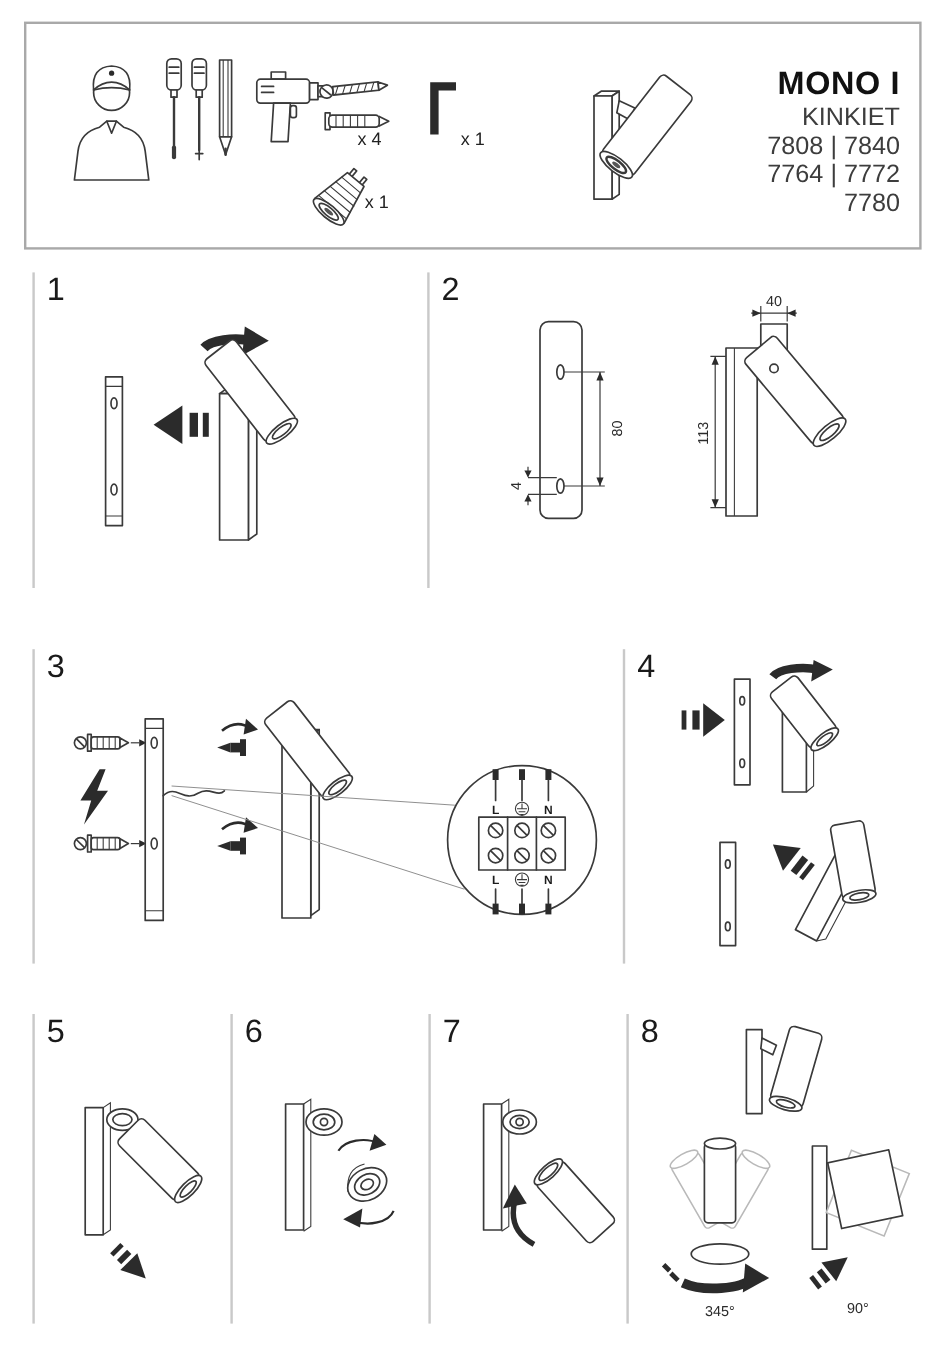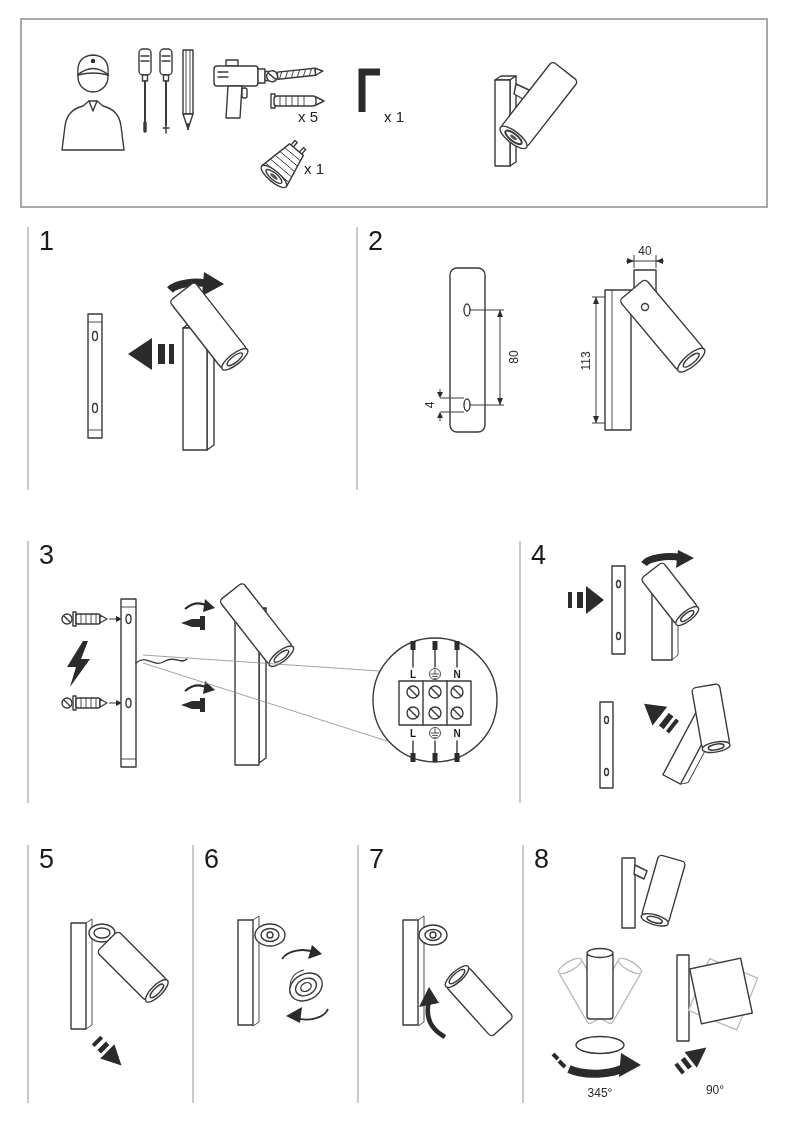--- a/index.html
+++ b/index.html
@@ -76,21 +76,21 @@
         <path class="ln" d="M5,9 L11,15"></path>
         <rect class="wh" x="13.5" y="8.5" width="38" height="7"></rect>
         <path class="thin" d="M18,8.5 L15,15.5 M24,8.5 L21,15.5 M30,8.5 L27,15.5 M36,8.5 L33,15.5 M42,8.5 L39,15.5 M48,8.5 L45,15.5"></path>
         <polygon class="wh" points="51.5,8.5 59,12 51.5,15.5"></polygon>
       </g>
       <rect class="wh" x="7" y="32" width="4" height="14"></rect>
       <rect class="wh" x="10" y="34" width="42" height="10" rx="3"></rect>
       <path class="thin" d="M16,34 V44 M22,34 V44 M28,34 V44 M34,34 V44 M40,34 V44"></path>
       <path class="ln" d="M52,35 L60,39 L52,43"></path>
     </svg>
-    <span class="qty" style="left:276px;top:88px">x 5</span>
+    <span class="qty" style="left:276px;top:88px">x 4</span>
 
     <svg class="abs" style="left:330px;top:46px" width="34" height="52" viewBox="0 0 34 52">
       <path d="M28,6 L10,6 L10,46" fill="none" stroke="#2b2b2b" stroke-width="7" stroke-linecap="butt" stroke-linejoin="miter"></path>
     </svg>
     <span class="qty" style="left:362px;top:88px">x 1</span>
 
     <svg class="abs" style="left:232px;top:118px" width="55" height="58" viewBox="0 0 55 58">
       <g transform="rotate(40 27 30)">
         <rect class="wh" x="20" y="0" width="3" height="7"></rect>
         <rect class="wh" x="31" y="0" width="3" height="7"></rect>
@@ -109,20 +109,27 @@
       <rect class="wh" x="28" y="28" width="15" height="86"></rect>
       <path class="wh" d="M49,32 L62,38 L58,48 L47,42 Z"></path>
       <g transform="rotate(38 72 52)">
         <rect class="wh" x="56" y="10" width="33" height="84" rx="4"></rect>
         <ellipse class="wh" cx="72.5" cy="94" rx="16.5" ry="6"></ellipse>
         <ellipse class="ln" style="stroke-width:2" cx="72.5" cy="94" rx="10" ry="3.6"></ellipse>
         <ellipse cx="72.5" cy="94" rx="4" ry="1.6" fill="#555"></ellipse>
       </g>
     </svg>
 
+    <div class="title-block">
+      <div class="title">MONO I</div>
+      <div class="subtitle">KINKIET</div>
+      <div class="model-line">7808 | 7840</div>
+      <div class="model-line">7764 | 7772</div>
+      <div class="model-line">7780</div>
+    </div>
   </div>
 
   <div class="vline" style="left:27px;top:227px;height:263px"></div>
   <div class="stepnum" style="left:39px;top:226px">1</div>
 
   <svg class="abs" style="left:40px;top:250px" width="305" height="235" viewBox="0 0 305 235">
     <g>
       <rect class="wh" x="48" y="64" width="14" height="124"></rect>
       <path class="thin" d="M48,72 H62 M48,180 H62"></path>
       <ellipse class="ln" cx="55" cy="86" rx="2.5" ry="4.5"></ellipse>

